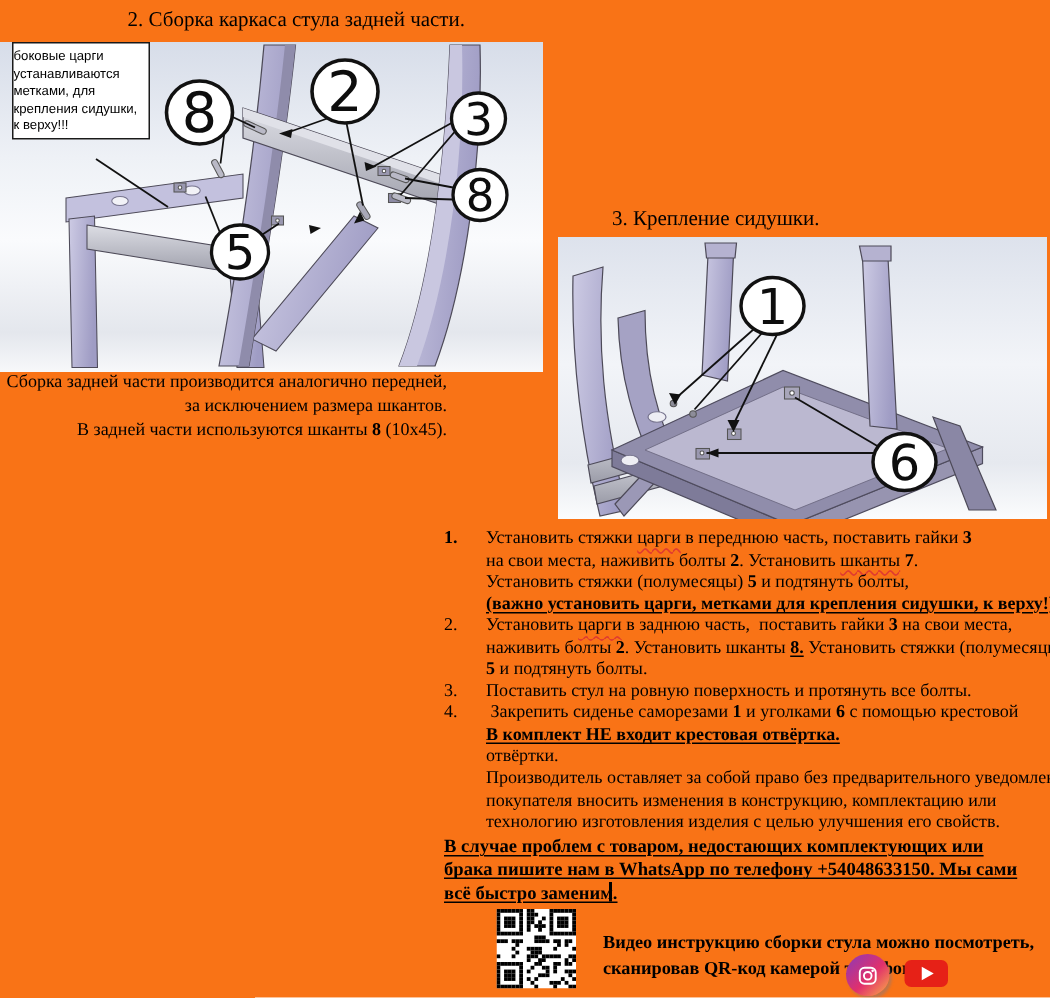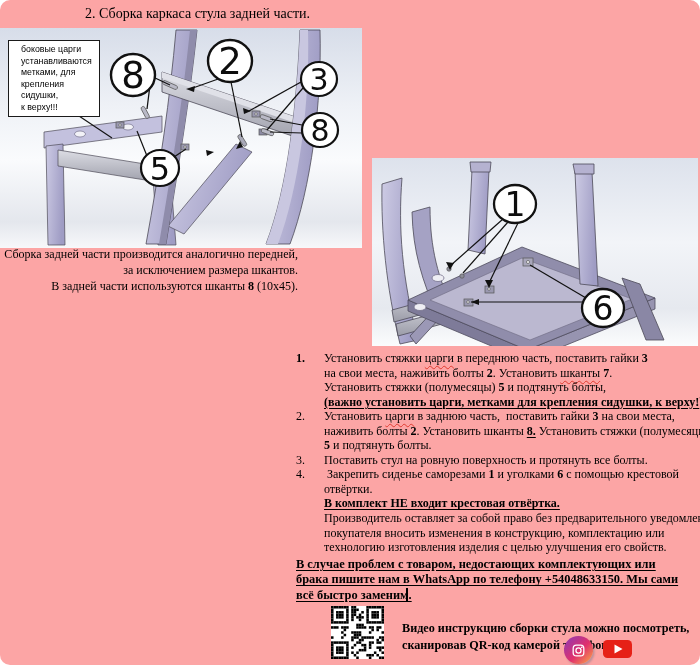--- a/index.html
+++ b/index.html
@@ -1,26 +1,26 @@
 <!DOCTYPE html>
 <html style="--wavy-red: #e03a2f; --yt-red: #e62117; --ig-1: #8a3ab9; --ig-2: #e1306c; --ig-3: #fcaf45;"><head>
 <meta charset="utf-8">
 <style>
   html,body{margin:0;padding:0;background:#fff;}
-  .page{position:relative;width:700px;height:665px;background:#fca5a5;overflow:hidden;
-        font-family:"Liberation Serif",serif;color:#000;border-radius:10px;}
+  .page{position:relative;width:700px;height:665px;background:#f97316;overflow:hidden;
+        font-family:"Liberation Serif",serif;color:#000;}
   .abs{position:absolute;}
   .h2-title{left:85px;top:6px;font-size:14px;white-space:nowrap;}
   .h3-title{left:408px;top:139px;font-size:14px;white-space:nowrap;}
   .diagram{overflow:hidden;}
   .diagram svg{display:block;}
   .d-left{left:0;top:28px;width:362px;height:220px;}
   .d-right{left:372px;top:158px;width:326px;height:188px;}
-  .note-box{left:8px;top:40px;width:92px;box-sizing:border-box;border:1.2px solid #1a1a1a;
-            background:#fff;padding:3px 4px 2px 12px;z-index:3;
+  .note-box{left:8px;top:28px;width:92px;box-sizing:border-box;border:1.2px solid #1a1a1a;
+            background:#fff;padding:3px 4px 2px 0;z-index:3;
             font-family:"Liberation Sans",sans-serif;font-size:8.8px;line-height:11.6px;}
   .caption{left:0;top:246px;width:298px;text-align:right;font-size:12px;line-height:16.2px;}
   .steps{left:293px;top:351px;width:407px;font-size:12px;}
   .step{position:relative;padding-left:31px;}
   .step-num{position:absolute;left:3px;top:0;}
   .step-num.rb{font-weight:700;}
   .step-line,.w-line{line-height:14.55px;white-space:pre;}
   .warranty{left:296px;top:557px;width:404px;font-size:12.4px;}
   .warranty .w-line{line-height:15.4px;}
   .rb{font-weight:700;}
@@ -144,20 +144,21 @@
     <div>крепления сидушки,</div>
     <div>к верху!!!</div>
   </div>
 
   <div class="abs caption">
     <div>Сборка задней части производится аналогично передней,</div>
     <div>за исключением размера шкантов.</div>
     <div><span>В задней части используются шканты </span><span class="rb">8</span><span> (10x45).</span></div>
   </div>
 
+  <div class="abs h3-title">3.  Крепление сидушки.</div>
 
   <div class="abs diagram d-right">
     <svg width="326" height="188" viewBox="0 0 326 188">
       <defs>
         <linearGradient id="bg2" x1="0" y1="0" x2="0" y2="1">
           <stop offset="0" stop-color="#dde2ec"></stop>
             <stop offset="0.45" stop-color="#f2f4f8"></stop>
           <stop offset="0.8" stop-color="#e6e9ef"></stop>
             <stop offset="1" stop-color="#fbfcfd"></stop>
         </linearGradient>
@@ -236,22 +237,22 @@
         <div class="step-line"><span>наживить болты </span><span class="rb">2</span><span>. Установить шканты </span><span class="rb ru">8.</span><span> Установить стяжки (полумесяцы)</span></div>
         <div class="step-line"><span class="rb">5</span><span> и подтянуть болты.</span></div>
       </div>
       <div class="step">
         <span class="step-num">3.</span>
         <div class="step-line"><span>Поставить стул на ровную поверхность и протянуть все болты.</span></div>
       </div>
       <div class="step">
         <span class="step-num">4.</span>
         <div class="step-line"><span> Закрепить сиденье саморезами </span><span class="rb">1</span><span> и уголками </span><span class="rb">6</span><span> с помощью крестовой</span></div>
+        <div class="step-line"><span class="rb ru">В комплект НЕ входит крестовая отвёртка.</span></div>
         <div class="step-line"><span>отвёртки.</span></div>
-        <div class="step-line"><span class="rb ru">В комплект НЕ входит крестовая отвёртка.</span></div>
         <div class="step-line"><span>Производитель оставляет за собой право без предварительного уведомления</span></div>
         <div class="step-line"><span>покупателя вносить изменения в конструкцию, комплектацию или</span></div>
         <div class="step-line"><span>технологию изготовления изделия с целью улучшения его свойств.</span></div>
       </div>
     </div>
 
   <div class="abs warranty" id="warranty">
       <div class="w-line"><span class="rb ru">В случае проблем с товаром, недостающих комплектующих или</span></div>
       <div class="w-line"><span class="rb ru">брака пишите нам в WhatsApp по телефону +54048633150. Мы сами</span></div>
       <div class="w-line"><span class="rb ru">всё быстро заменим.</span></div>

